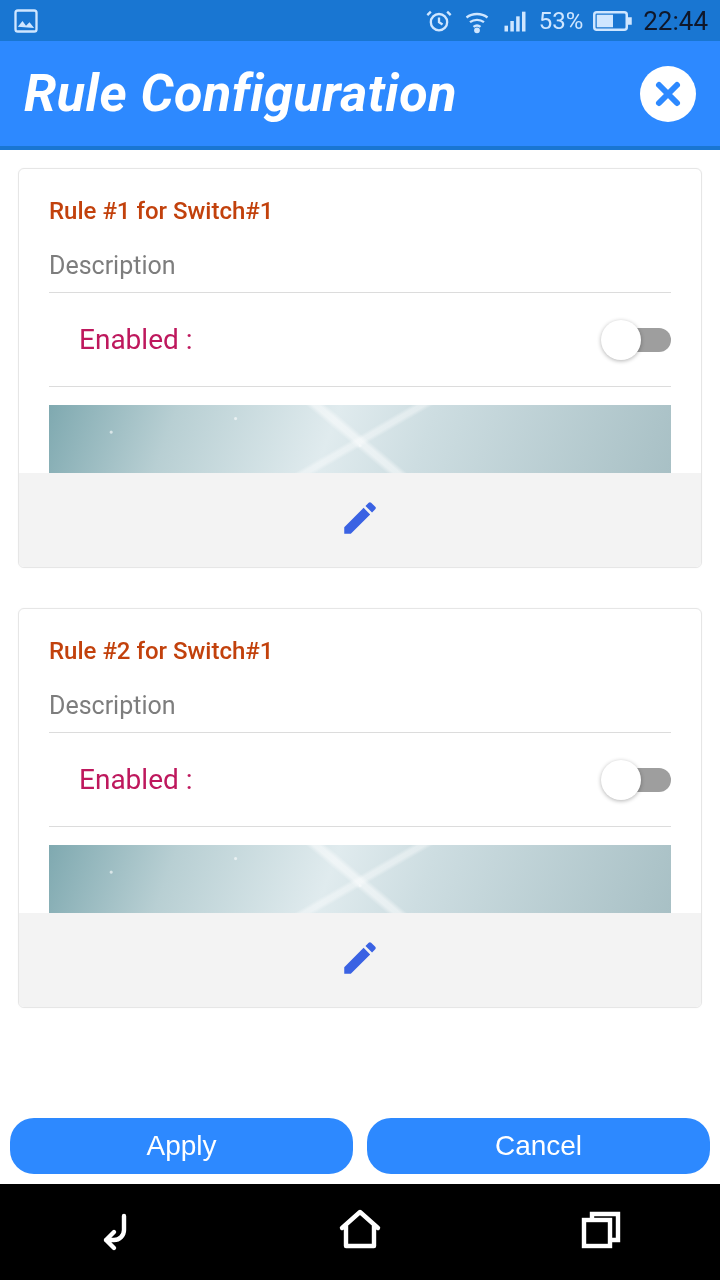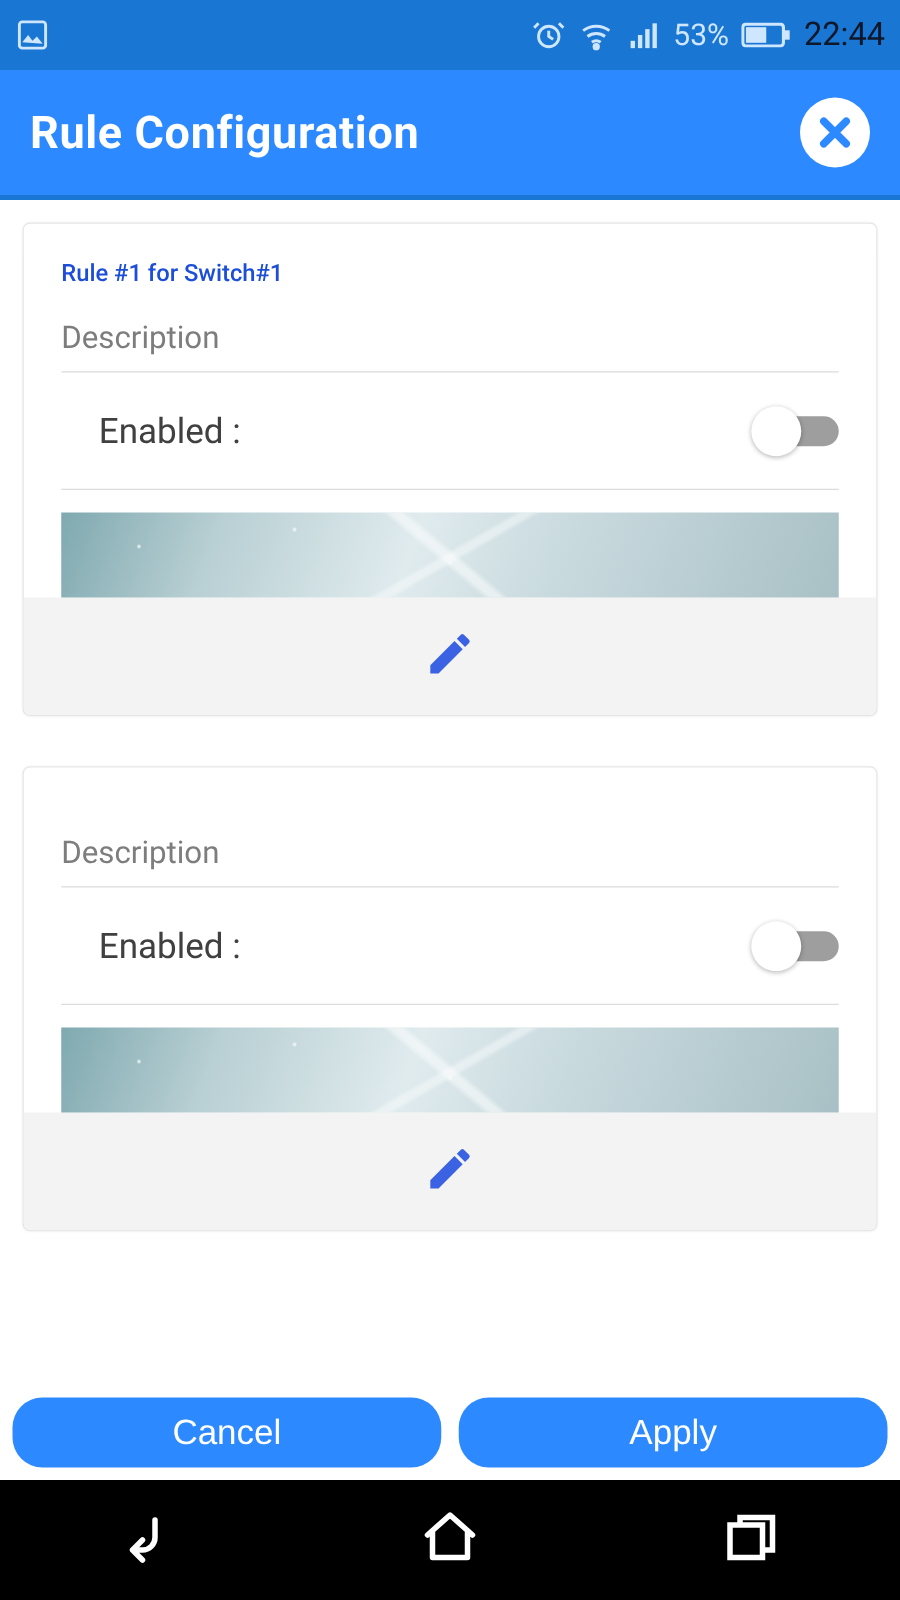--- a/index.html
+++ b/index.html
@@ -1,41 +1,41 @@
 <!DOCTYPE html>
 <html><head>
 <meta charset="utf-8">
 <style>
   * { box-sizing: border-box; margin: 0; padding: 0; }
   html, body { width: 720px; height: 1280px; font-family: -apple-system, Roboto, Arial, sans-serif; background: #fff; overflow: hidden; }
   body { display: flex; flex-direction: column; }
 
   
-  .statusbar { height: 56px; background: #1976d2; color: #fff; display: flex; align-items: center; justify-content: space-between; padding: 0 12px; font-size: 24px; }
+  .statusbar { height: 41px; background: #1976d2; color: #fff; display: flex; align-items: center; justify-content: space-between; padding: 0 12px; font-size: 24px; }
   .statusbar .left { display:flex; align-items:center; gap:8px; }
   .statusbar .right { display:flex; align-items:center; gap:10px; }
   .stat-ico { width:28px; height:28px; display:inline-flex; align-items:center; justify-content:center; }
 
   
   .appbar { background:#2d89ff; color:#fff; display:flex; align-items:center; justify-content:space-between; padding: 22px 24px; border-bottom: 4px solid #1976d2; }
-  .appbar h1 { font-size: 36px; font-weight: 700; letter-spacing: 0.5px; }
+  .appbar h1 { font-size: 52px; font-weight: 700; letter-spacing: 0.5px; font-style: italic; }
   .close-btn { width:56px; height:56px; border-radius:50%; background:#fff; display:flex; align-items:center; justify-content:center; cursor:pointer; }
 
   
   .main { flex:1; padding: 18px 18px 0 18px; overflow:hidden; display:flex; flex-direction:column; }
   .main > h2 { font-size: 30px; font-weight: 700; color:#111; margin: 18px 4px 28px 4px; }
 
   .card { background:#fff; border: 1px solid #e6e6e6; border-radius:6px; margin-bottom: 40px; box-shadow: 0 0 2px rgba(0,0,0,0.04); overflow:hidden; }
   .card-inner { padding: 28px 30px 0 30px; }
-  .rule-title { font-size: 19px; font-weight: 500; color:#1d4ed8; }
+  .rule-title { font-size: 24px; font-weight: 500; color:#c2410c; }
   .rule-desc { font-size: 25px; color:#7d7d7d; margin-top: 26px; }
   .hr { border: none; border-top: 1px solid #dcdcdc; margin-top: 12px; }
 
   .row-enabled { display:flex; align-items:center; justify-content:space-between; padding: 30px 0 30px 30px; }
-  .row-enabled .lbl { font-size: 28px; color:#404040; }
+  .row-enabled .lbl { font-size: 28px; color:#be185d; }
 
   
   .toggle { position:relative; width:66px; height:24px; background:#9e9e9e; border-radius:20px; cursor:pointer; }
   .toggle .knob { position:absolute; left:-4px; top:-8px; width:40px; height:40px; background:#fff; border-radius:50%; box-shadow: 0 1px 4px rgba(0,0,0,0.3); }
 
   .banner { height: 68px; background: linear-gradient(110deg, #7fa9b0 0%, #b8cfd3 20%, #e0ebee 45%, #cddde1 60%, #a8c0c5 100%); position:relative; overflow:hidden; margin: 0 30px; }
   .banner::before { content:""; position:absolute; inset:0; background:
      radial-gradient(circle at 10% 40%, rgba(255,255,255,0.6) 1px, transparent 2px),
      radial-gradient(circle at 30% 20%, rgba(255,255,255,0.6) 1px, transparent 2px),
      radial-gradient(circle at 50% 60%, rgba(255,255,255,0.4) 1px, transparent 2px),
@@ -129,20 +129,21 @@
       <span>
         <svg viewBox="0 0 24 24" fill="#3a62e3">
             <path d="M3 17.25V21h3.75L17.81 9.94l-3.75-3.75L3 17.25zM20.71 7.04a1 1 0 000-1.41l-2.34-2.34a1 1 0 00-1.41 0l-1.83 1.83 3.75 3.75 1.83-1.83z"></path>
           </svg>
       </span>
     </div>
   </div>
 
   <div class="card">
     <div class="card-inner">
+      <div class="rule-title">Rule #2 for Switch#1</div>
       <div class="rule-desc">Description</div>
       <hr class="hr">
       <div class="row-enabled">
         <span class="lbl">Enabled :</span>
         <div class="toggle">
             <div class="knob"></div>
           </div>
       </div>
       <hr class="hr" style="margin-top:0; margin-bottom:18px">
     </div>
@@ -151,22 +152,22 @@
       <span>
         <svg viewBox="0 0 24 24" fill="#3a62e3">
             <path d="M3 17.25V21h3.75L17.81 9.94l-3.75-3.75L3 17.25zM20.71 7.04a1 1 0 000-1.41l-2.34-2.34a1 1 0 00-1.41 0l-1.83 1.83 3.75 3.75 1.83-1.83z"></path>
           </svg>
       </span>
     </div>
   </div>
 </div>
 
 <div class="btn-row">
+  <button class="btn">Apply</button>
   <button class="btn">Cancel</button>
-  <button class="btn">Apply</button>
 </div>
 
 <div class="navbar">
   <div class="nav-btn">
     <span>
       <svg viewBox="0 0 24 24" fill="none" stroke="#fff" stroke-width="2.2">
           <path d="M14 5v7a5 5 0 01-5 5H5m0 0l4-4m-4 4l4 4" stroke-linecap="round" stroke-linejoin="round"></path>
         </svg>
     </span>
   </div>

